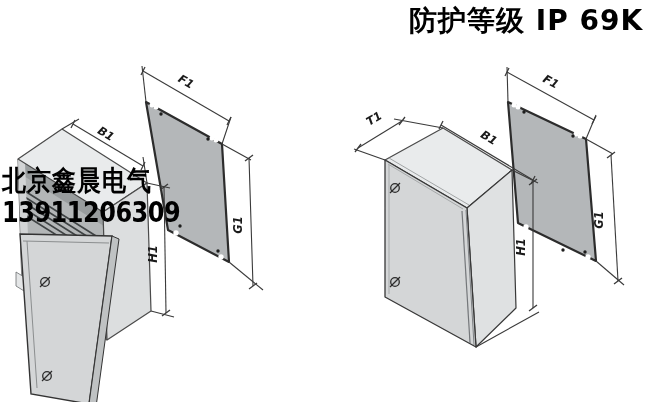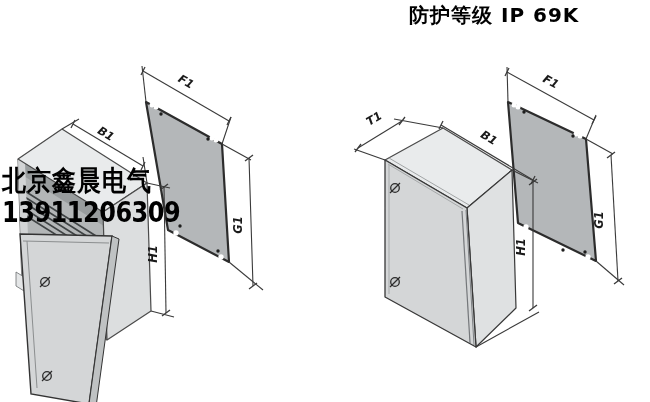--- a/index.html
+++ b/index.html
@@ -1,19 +1,19 @@
 <!DOCTYPE html>
 <html><head>
 <meta charset="utf-8">
 <style>
   html,body{margin:0;padding:0;}
   body{width:650px;height:402px;background:#ffffff;overflow:hidden;position:relative;
        font-family:"DejaVu Sans","Liberation Sans",sans-serif;}
   .stage{position:absolute;left:0;top:0;width:650px;height:402px;background:#fff;}
-  .title{position:absolute;left:409px;top:2px;font-size:20px;font-weight:700;
+  .title{position:absolute;left:409px;top:2px;font-size:28px;font-weight:700;
          letter-spacing:1px;color:#000;white-space:nowrap;}
   .wm{position:absolute;left:2px;color:#000;white-space:nowrap;z-index:5;}
   .wm-company{top:162px;font-size:24px;font-weight:900;letter-spacing:1px;
               transform:scaleY(1.15);transform-origin:left top;}
   .wm-phone{top:196px;font-size:24px;font-weight:900;letter-spacing:-0.5px;
             transform:scaleY(1.18);transform-origin:left top;}
   svg{position:absolute;}
   #svg-left{left:0;top:60px;}
   #svg-right{left:330px;top:60px;}
   .dim-label{font-family:"DejaVu Sans",sans-serif;font-style:italic;font-weight:bold;

